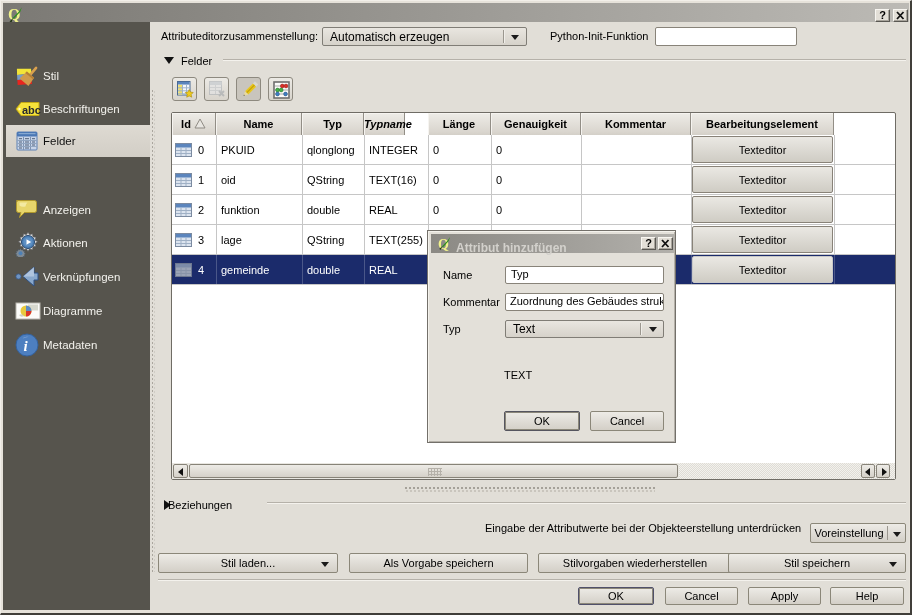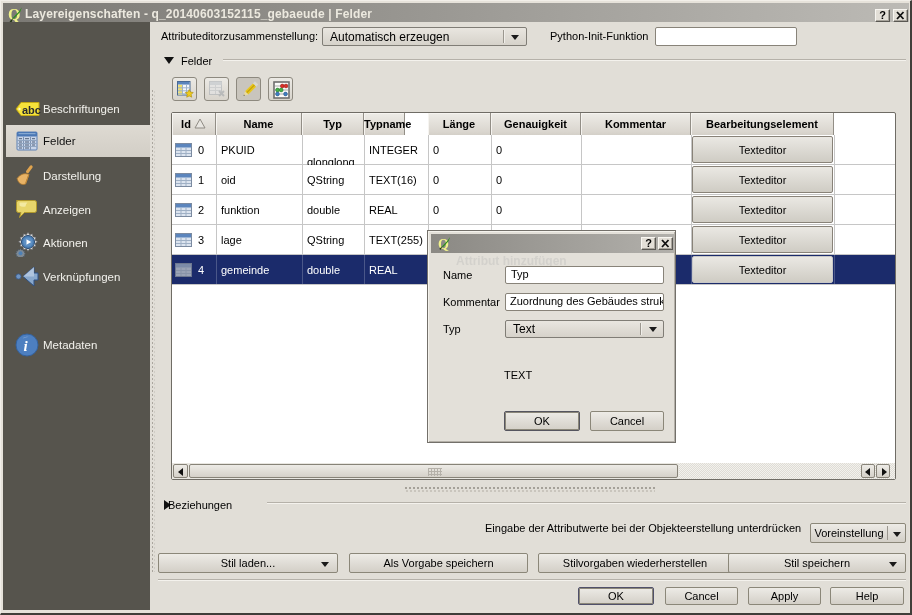--- a/index.html
+++ b/index.html
@@ -74,39 +74,54 @@
 
 
 .btn { position:absolute; background:linear-gradient(180deg,#edebe6,#d3cfc7); border:1px solid #85816f;
   border-color:#8b8779; border-radius:2px; font-size:11px; text-align:center; color:#000; }
 
 
 #popup { left:427px; top:230px; width:249px; height:213px; background:#e3e0d9;
   border:1px solid #73706a; box-shadow:inset 1px 1px 0 #f4f2ec, inset -1px -1px 0 #b4b0a8; }
 #popuptitle { position:absolute; left:3px; top:3px; width:243px; height:19px;
   background:linear-gradient(90deg,#8b8984,#b2b0ab); }
-#popuptitle .t { position:absolute; left:25px; top:20px; font-weight:bold; font-size:12px; color:#d3d1cc;text-align:center; }
+#popuptitle .t { position:absolute; left:25px; top:7px; font-weight:bold; font-size:12px; color:#d3d1cc;text-align:center; }
 </style>
 </head>
 <body>
 <div id="winborder" class="abs"></div>
 <div id="titlebar" class="abs">
-  <div id="titletext" class="abs">Layereigenschaften - q_20140603152115_gebaeude | Felder</div>
   <svg class="abs" style="left:5px;top:3px" width="16" height="17" viewBox="0 0 16 17">
     <text x="0" y="14" font-size="16" font-weight="bold" fill="#f0f28c" font-family="Liberation Serif">Q</text>
     <path d="M4 12.5 L11 5.5 L13.8 1.2 L12.3 5.8 L6 12.6 Z" fill="#2d8f1c"></path>
     <path d="M1.5 15.5 L5 12.2 L3.5 16.2 Z" fill="#1c3311"></path>
   </svg>
   <div class="capbtn abs" style="left:872px;">?</div>
   <div class="capbtn abs" style="left:890px;"><svg width="13" height="11" viewBox="0 0 13 11">
         <path d="M3 2 L9.5 9 M9.5 2 L3 9" stroke="#111" stroke-width="1.8"></path>
       </svg></div>
 </div>
 
 <div id="sidebar" class="abs">
+  <div class="sbitem abs" style="top:37px;">
+      <span class="ico">
+    <svg width="24" height="24" viewBox="0 0 24 24">
+      <g transform="rotate(8 10 12)">
+            <path d="M1 6 L15 4 L16 9 L2 12 Z" fill="#f2e438"></path>
+            <path d="M2 12 L16 9 L17 14 L3 17 Z" fill="#7a9cc6"></path>
+            <path d="M3 17 L17 14 L18 19 L4 22 Z" fill="#e8251f"></path>
+          </g>
+      <g transform="rotate(40 14 12)">
+            <rect x="12.9" y="0" width="2.6" height="10" rx="1.2" fill="#d9a04e"></rect>
+            <path d="M9.5 10 L19 10 L20 20 L8.5 20 Z" fill="#cf9a4c"></path>
+            <path d="M9.5 10 L19 10 L19.2 12 L9.3 12 Z" fill="#b57f35"></path>
+          </g>
+    </svg></span>
+      <span class="lbl">Stil</span>
+    </div>
   <div class="sbitem abs" style="top:70px;">
       <span class="ico">
     <svg width="26" height="24" viewBox="0 0 26 24">
       <path d="M1 12 L6 5.5 L24 5.5 L24 18.5 L6 18.5 Z" fill="#f5e23a" stroke="#c3a915" stroke-width="1"></path>
       <circle cx="4.5" cy="12" r="1.2" fill="#fff8c0"></circle>
       <text x="7" y="16.5" font-size="11" font-weight="bold" fill="#26292e" font-family="Liberation Sans">abc</text>
     </svg></span>
       <span class="lbl">Beschriftungen</span>
     </div>
   <div class="sbitem sbsel abs" style="top:103px; height:32px;">
@@ -133,31 +148,20 @@
             <line x1="17" y1="13" x2="20" y2="13"></line>
             <line x1="4" y1="16" x2="7" y2="16"></line>
             <line x1="10" y1="16" x2="14" y2="16"></line>
             <line x1="17" y1="16" x2="20" y2="16"></line>
             <line x1="4" y1="19" x2="7" y2="19"></line>
             <line x1="10" y1="19" x2="14" y2="19"></line>
           </g>
     </svg></span>
       <span class="lbl">Felder</span>
     </div>
-  <div class="sbitem abs" style="top:137px;">
-      <span class="ico">
-    <svg width="24" height="24" viewBox="0 0 24 24">
-      <g transform="rotate(-3 12 12)">
-            <rect x="13.5" y="1" width="3" height="9" rx="1.4" transform="rotate(40 15 5)" fill="#e0a44e"></rect>
-            <path d="M2 14 C5 10 10 8.5 14 10.5 L10 20 C6 21 3 19 2 14 Z" fill="#e8b366" stroke="#b07b2e" stroke-width="0.8"></path>
-            <path d="M14 10.5 L10 20" stroke="#c18b3c" stroke-width="1"></path>
-          </g>
-    </svg></span>
-      <span class="lbl">Darstellung</span>
-    </div>
   <div class="sbitem abs" style="top:171px;">
       <span class="ico">
     <svg width="24" height="24" viewBox="0 0 24 24">
       <path d="M3 4 h18 a2 2 0 0 1 2 2 v8 a2 2 0 0 1 -2 2 h-10 l-5 5 l1.5-5 H5 a2 2 0 0 1 -2-2 V6 a2 2 0 0 1 2-2 Z" transform="translate(-1.5 -1.5)" fill="#e7d56b" stroke="#b1992c" stroke-width="1"></path>
       <path d="M4.5 4.5 h8 a9 7 0 0 0 -2 4 q-4 1-6 -1 Z" fill="#f4eca9" opacity="0.9"></path>
     </svg></span>
       <span class="lbl">Anzeigen</span>
     </div>
   <div class="sbitem abs" style="top:204px;">
       <span class="ico">
@@ -176,20 +180,32 @@
       <span class="lbl">Aktionen</span>
     </div>
   <div class="sbitem abs" style="top:238px;">
       <span class="ico">
     <svg width="26" height="24" viewBox="0 0 26 24">
       <circle cx="3.5" cy="11.5" r="2.6" fill="#6f94c2" stroke="#36598c" stroke-width="0.8"></circle>
       <path d="M8 11.5 L19 2 L19 8 L23 8 L23 15 L19 15 L19 21 Z" fill="#89a8cc" stroke="#2d5186" stroke-width="1"></path>
       <path d="M8 11.5 L19 2 L19 11.5 Z" fill="#b9cbe2" opacity="0.8"></path>
     </svg></span>
       <span class="lbl">Verknüpfungen</span>
+    </div>
+  <div class="sbitem abs" style="top:272px;">
+      <span class="ico">
+    <svg width="26" height="24" viewBox="0 0 26 24">
+      <rect x="1" y="4" width="24" height="16" fill="#fcfcfa" stroke="#b8b5ae"></rect>
+      <rect x="13" y="5.5" width="10" height="6" fill="#d7d8ce"></rect>
+      <circle cx="11" cy="12" r="5.5" fill="#e8c93e"></circle>
+      <path d="M11 12 L11 6.5 A5.5 5.5 0 0 1 16.5 12 Z" fill="#5d8bc4"></path>
+      <path d="M11 12 L16.5 12 A5.5 5.5 0 0 1 11 17.5 L11 12 Z" fill="#d8342c"></path>
+      <path d="M4 16 q3 -2 5 1 q-3 2 -5 -1 Z" fill="#cfd0c6"></path>
+    </svg></span>
+      <span class="lbl">Diagramme</span>
     </div>
   <div class="sbitem abs" style="top:306px;">
       <span class="ico">
     <svg width="24" height="24" viewBox="0 0 24 24">
       <circle cx="12" cy="12" r="11" fill="#4d7fc0"></circle>
       <circle cx="12" cy="12" r="11" fill="none" stroke="#34619c" stroke-width="1"></circle>
       <path d="M7 6 a7 7 0 0 1 7 -2 a10 10 0 0 0 -7 2 Z" fill="#9ab6dd"></path>
       <text x="8.5" y="18" font-size="15" font-style="italic" font-weight="bold" fill="#fff" font-family="Liberation Serif">i</text>
     </svg></span>
       <span class="lbl">Metadaten</span>
@@ -270,21 +286,21 @@
       <circle cx="12.5" cy="13" r="1.9" fill="#3f7ec1" stroke="#1d4a7e" stroke-width="0.5"></circle>
   </svg>
   </div>
 
 <div id="tablewrap" class="abs">
   <div class="th" style="left:0; width:44px;">Id <svg width="12" height="11" viewBox="0 0 12 11" style="vertical-align:-1px">
         <path d="M6 1 L11 10 L1 10 Z" fill="#e8e6e1" stroke="#8f8b84" stroke-width="1"></path>
       </svg></div>
   <div class="th" style="left:44px; width:86px;">Name</div>
   <div class="th" style="left:130px; width:62px;">Typ</div>
-  <div class="th" style="left:192px; width:41px;">Typname</div>
+  <div class="th" style="left:192px; width:41px;font-style:italic;">Typname</div>
   <div class="th" style="left:256px; width:63px;">Länge</div>
   <div class="th" style="left:319px; width:90px;">Genauigkeit</div>
   <div class="th" style="left:409px; width:110px;">Kommentar</div>
   <div class="th" style="left:519px; width:143px;">Bearbeitungselement</div>
   <div class="th" style="left:662px; width:61px; border-right:none;margin-top:45px;">Alias</div>
 
   <div class="row" style="top:22px;">
     <span class="cell" style="left:3px;">
         <svg width="17" height="14" viewBox="0 0 17 14">
           <rect x="0.5" y="0.5" width="16" height="13" fill="#dce4ef" stroke="#7b8aa0"></rect>
@@ -292,21 +308,21 @@
           <g stroke="#9fb0c5" stroke-width="1">
             <line x1="6" y1="5" x2="6" y2="13"></line>
             <line x1="11" y1="5" x2="11" y2="13"></line>
             <line x1="1" y1="7.5" x2="16" y2="7.5"></line>
             <line x1="1" y1="10.5" x2="16" y2="10.5"></line>
           </g>
         </svg>
       </span>
     <span class="cell" style="left:26px;">0</span>
       <span class="cell" style="left:49px;">PKUID</span>
-      <span class="cell" style="left:135px;margin-top:12px;">qlonglong</span>
+      <span class="cell" style="left:135px;">qlonglong</span>
       <span class="cell" style="left:197px;">INTEGER</span>
       <span class="cell" style="left:261px;">0</span>
       <span class="cell" style="left:324px;">0</span>
     <div class="cellline" style="left:44px;"></div>
       <div class="cellline" style="left:130px;"></div>
       <div class="cellline" style="left:192px;"></div>
       <div class="cellline" style="left:256px;"></div>
       <div class="cellline" style="left:319px;"></div>
       <div class="cellline" style="left:409px;"></div>
       <div class="cellline" style="left:519px;"></div>

